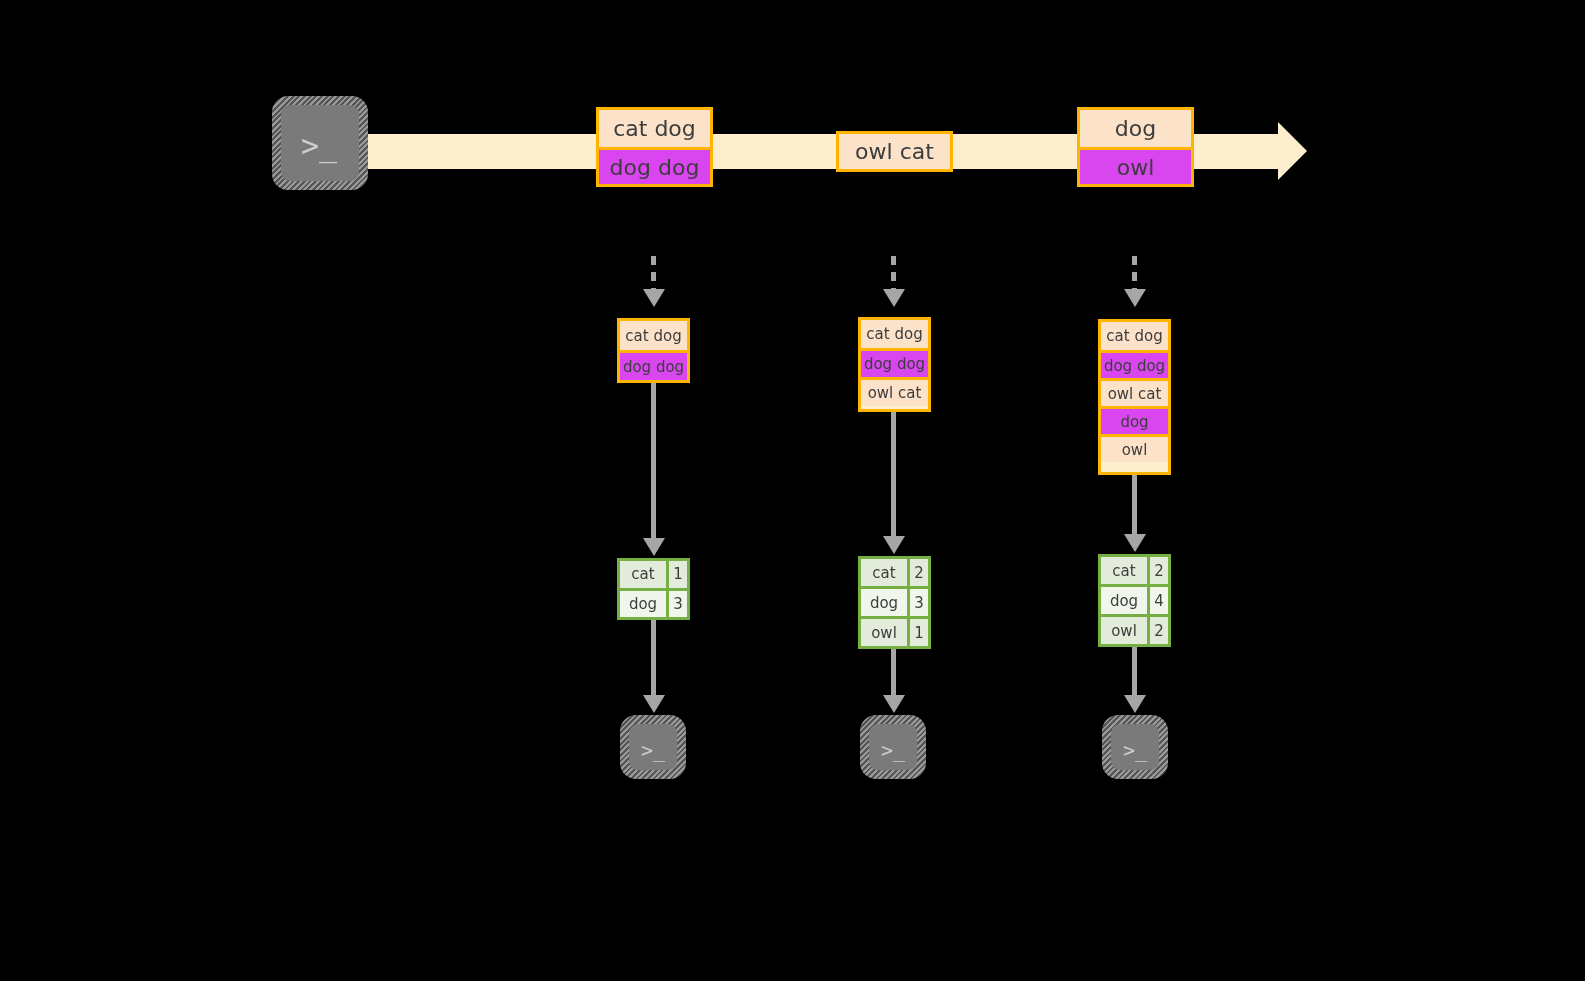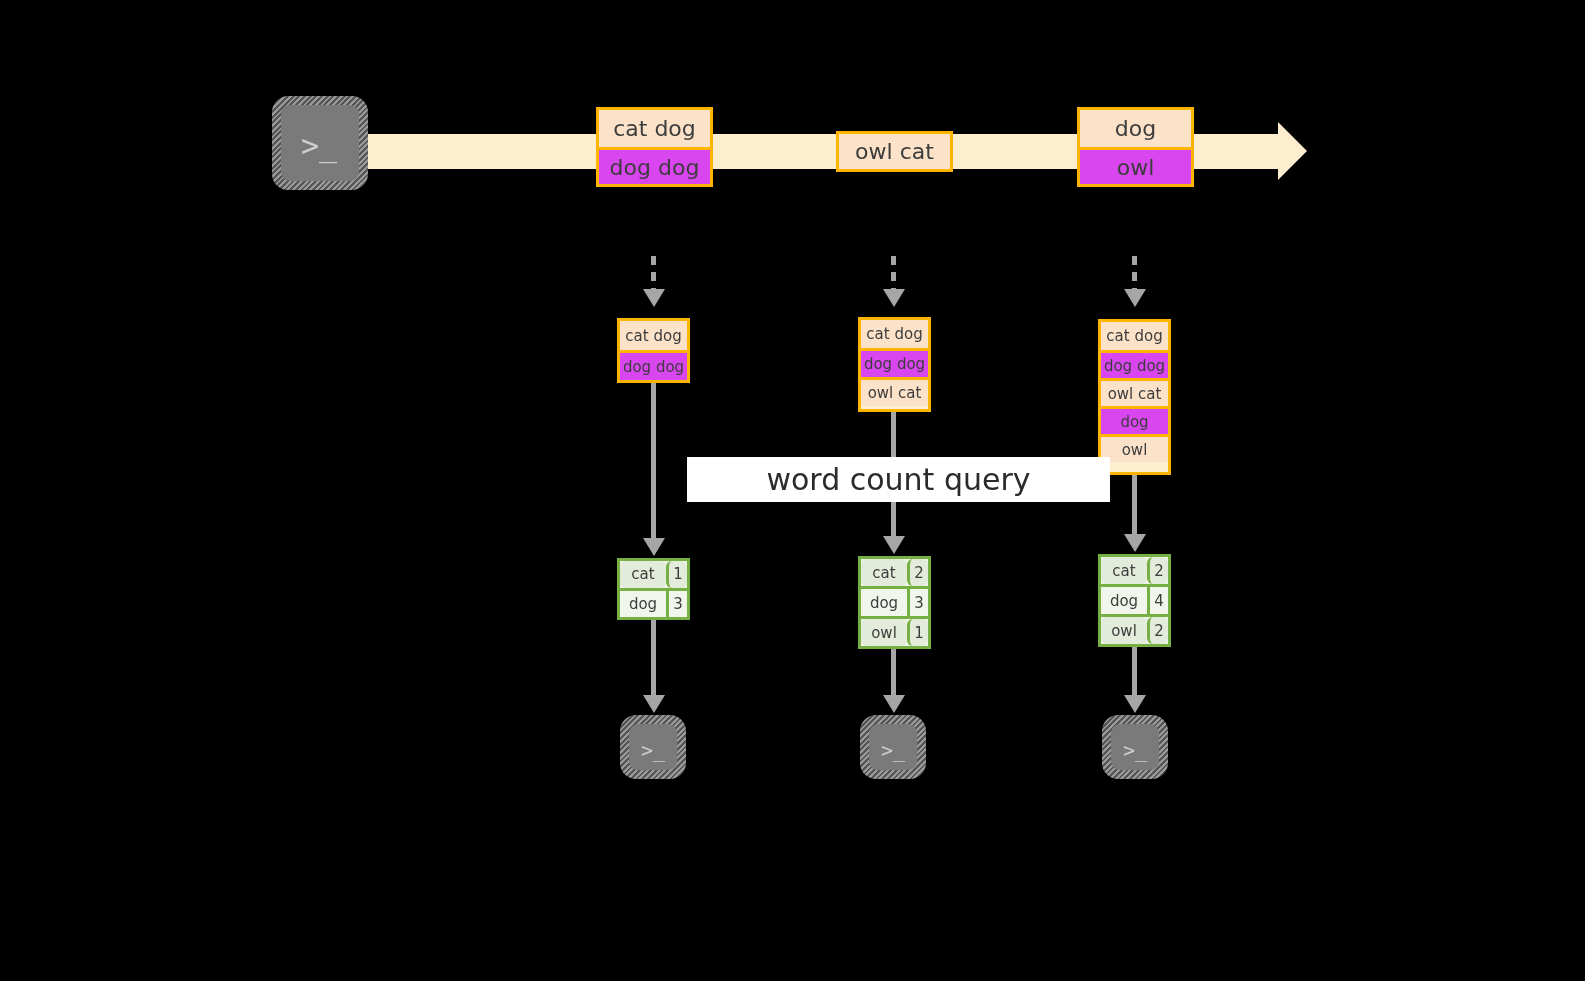--- a/index.html
+++ b/index.html
@@ -112,21 +112,21 @@
     align-items: center;
     justify-content: center;
     color: #3d3d3d;
     white-space: nowrap;
   }
   .res-cell.word { flex: 0 0 46px; }
   .res-cell.count {
     flex: 1 1 auto;
     border-left: 3px solid var(--green, #76b043);
   }
-  .res-row.shade-a .res-cell { background: #e3ecda; border-radius: 6px; }
+  .res-row.shade-a .res-cell { background: #e3ecda; }
   .res-row.shade-b .res-cell { background: #f1f6ec; }
 
   
   .conn {
     position: absolute;
     background: #a6a6a6;
   }
   .conn.dashed {
     background: none;
     background-image: repeating-linear-gradient(
@@ -281,15 +281,14 @@
 
   <div class="conn" style="left:1132px; top:647px; width:5px; height:51px;"></div>
   <div class="conn-head" style="left:1124px; top:695px; border-width:18px 11px 0 11px;"></div>
 
   <div class="terminal" style="left:1102px; top:715px; width:66px; height:64px;">
     <div class="hatch"></div>
     <div class="inner"></div>
     <div class="prompt" style="left:12px; top:16px; font-size:20px;">&gt;_</div>
   </div>
 
-  <div class="query-label" style="left:687px; top:457px; width:423px; height:45px; font-size:30px;">word count query</div>
 
 </div>
 
 </body></html>

